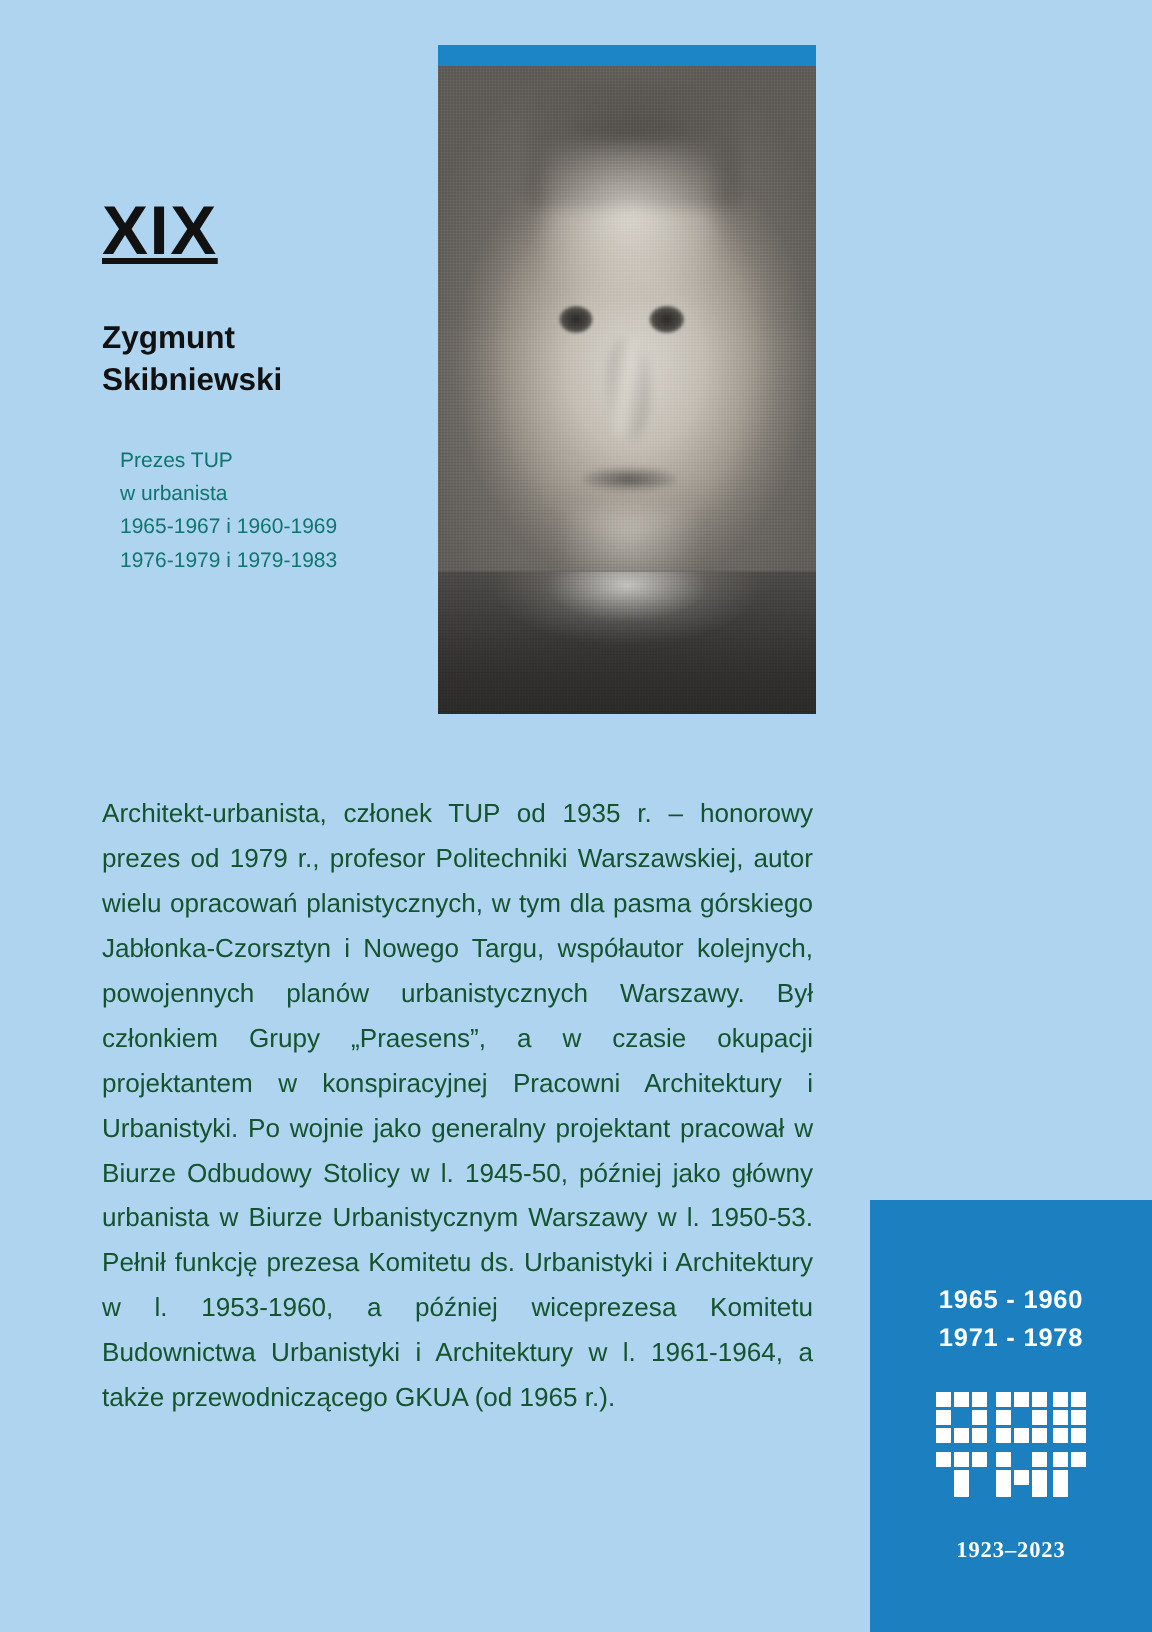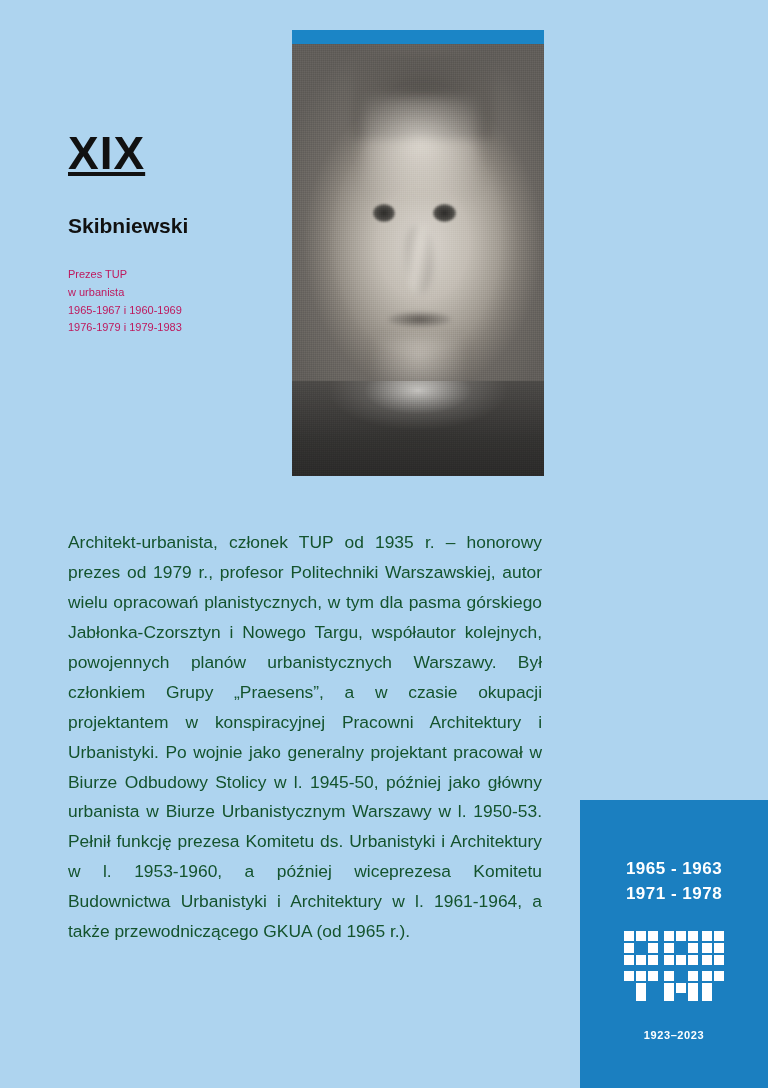--- a/index.html
+++ b/index.html
@@ -118,23 +118,24 @@
   }
   .person-name {
     margin-top: 36px;
     font-size: 21px;
     font-weight: bold;
     color: #111;
     line-height: 1.35;
   }
   .role {
     margin-top: 26px;
-    font-size: 11px;
-    color: #be185d;
+    font-size: 14px;
+    color: #0f766e;
     line-height: 1.6;
+    margin-left: 12px;
   }
 
   
   .body-text {
     position: absolute;
     left: 68px;
     top: 528px;
     width: 474px;
     font-size: 17.4px;
     line-height: 1.72;
@@ -164,23 +165,24 @@
     text-align: center;
     letter-spacing: 0.5px;
   }
   .tup-logo {
     margin-top: 22px;
     width: 104px;
     height: 74px;
   }
   .badge-anniv {
     margin-top: 26px;
-    font-size: 11px;
+    font-size: 15px;
     font-weight: bold;
     letter-spacing: 0.6px;
+    font-family: Liberation Serif, serif;
   }
 </style>
 </head>
 <body>
 
 <div class="portrait-wrap">
   <div class="portrait-bar"></div>
   <div class="portrait-photo">
     <div class="base"></div>
     <div class="hair"></div>
@@ -192,35 +194,36 @@
     <div class="chin"></div>
     <div class="shoulders"></div>
     <div class="vignette"></div>
     <div class="grain"></div>
   </div>
 </div>
 
 <div class="left-col">
   <div class="roman">XIX</div>
   <div class="person-name">
+    <div>Zygmunt</div>
     <div>Skibniewski</div>
   </div>
   <div class="role">
     <div>Prezes TUP</div>
     <div>w urbanista</div>
     <div>1965-1967 i 1960-1969</div>
     <div>1976-1979 i 1979-1983</div>
   </div>
 </div>
 
 <div class="body-text">Architekt-urbanista, członek TUP od 1935 r. – honorowy prezes od 1979 r., profesor Politechniki Warszawskiej, autor wielu opracowań planistycznych, w tym dla pasma górskiego Jabłonka-Czorsztyn i Nowego Targu, współautor kolejnych, powojennych planów urbanistycznych Warszawy. Był członkiem Grupy „Praesens”, a w czasie okupacji projektantem w konspiracyjnej Pracowni Architektury i Urbanistyki. Po wojnie jako generalny projektant pracował w Biurze Odbudowy Stolicy w l. 1945-50, później jako główny urbanista w Biurze Urbanistycznym Warszawy w l. 1950-53. Pełnił funkcję prezesa Komitetu ds. Urbanistyki i Architektury w l. 1953-1960, a później wiceprezesa Komitetu Budownictwa Urbanistyki i Architektury w l. 1961-1964, a także przewodniczącego GKUA (od 1965 r.).</div>
 
 <div class="badge">
   <div class="badge-years">
-    <div>1965 - 1963</div>
+    <div>1965 - 1960</div>
     <div>1971 - 1978</div>
   </div>
 
   <svg class="tup-logo" viewBox="0 0 104 74" aria-hidden="true">
     <g fill="#ffffff">
 
       <rect x="2" y="2" width="10" height="10"></rect>
       <rect x="14" y="2" width="10" height="10"></rect>
       <rect x="26" y="2" width="10" height="10"></rect>
       <rect x="42" y="2" width="10" height="10"></rect>

